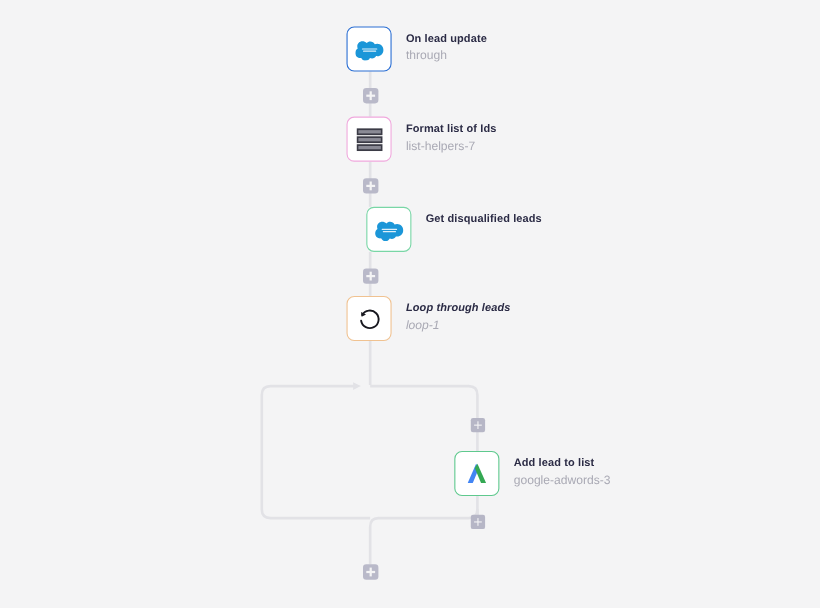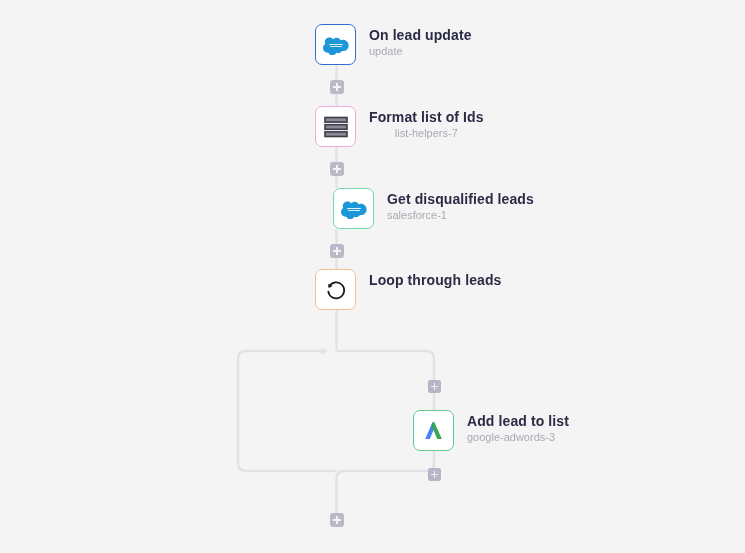--- a/index.html
+++ b/index.html
@@ -52,21 +52,21 @@
   .node-icon.b-green   { border-color: #79d6a6; }
   .node-icon.b-orange  { border-color: #f0c291; }
   .node-icon.b-green2  { border-color: #5fc98e; }
 
   .node-text {
     margin-left: 13px;
     padding-top: 4px;
     white-space: nowrap;
   }
   .node-title {
-    font-size: 14px;
+    font-size: 10px;
     font-weight: bold;
     color: #2b2b45;
     line-height: 15px;
     letter-spacing: .1px;
   }
   .node-sub {
     font-size: 11px;
     color: #a9a9b4;
     line-height: 15px;
     margin-top: 1px;
@@ -151,25 +151,25 @@
                  C0,11.4 0.9,9.9 2.2,9.1 C1.9,8.5 1.8,7.8 1.8,7.1
                  C1.8,4.6 3.9,2.6 6.4,2.6 C7.9,2.6 9.3,3.2 10.3,4.2 Z" fill="#1b96d8"></path>
         <g fill="#ffffff" opacity="0.85">
           <rect x="6" y="9" width="14" height="1.1" rx="0.5"></rect>
           <rect x="7" y="11" width="12" height="1.1" rx="0.5"></rect>
         </g>
       </svg>
     </div>
     <div class="node-text">
       <div class="node-title">On lead update</div>
-      <div class="node-sub">update</div>
-    </div>
-  </div>
-
-  <div class="node" style="left:315px; top:106px;text-align:center;">
+      <div class="node-sub">through</div>
+    </div>
+  </div>
+
+  <div class="node" style="left:315px; top:106px;">
     <div class="node-icon b-pink">
       <svg width="24" height="22" viewBox="0 0 24 22">
         <g stroke="#3b3b46" stroke-width="1.6" fill="#8a8a95">
           <rect x="1" y="1.5" width="22" height="4.6"></rect>
           <rect x="1" y="8.7" width="22" height="4.6"></rect>
           <rect x="1" y="15.9" width="22" height="4.6"></rect>
         </g>
       </svg>
     </div>
     <div class="node-text">
@@ -190,33 +190,33 @@
                  C0,11.4 0.9,9.9 2.2,9.1 C1.9,8.5 1.8,7.8 1.8,7.1
                  C1.8,4.6 3.9,2.6 6.4,2.6 C7.9,2.6 9.3,3.2 10.3,4.2 Z" fill="#1b96d8"></path>
         <g fill="#ffffff" opacity="0.85">
           <rect x="6" y="9" width="14" height="1.1" rx="0.5"></rect>
           <rect x="7" y="11" width="12" height="1.1" rx="0.5"></rect>
         </g>
       </svg>
     </div>
     <div class="node-text">
       <div class="node-title">Get disqualified leads</div>
-      <div class="node-sub">salesforce-1</div>
-    </div>
-  </div>
-
-  <div class="node" style="left:315px; top:269px;">
+    </div>
+  </div>
+
+  <div class="node" style="left:315px; top:269px;font-style:italic;">
     <div class="node-icon b-orange">
       <svg width="24" height="24" viewBox="0 0 24 24">
         <path d="M5.2,8.4 A8,8 0 1 1 4.3,13.6" fill="none" stroke="#18181f" stroke-width="1.7" stroke-linecap="round"></path>
         <path d="M8.6,9.2 L4.2,9.6 L5.2,5.3 Z" fill="#18181f" transform="rotate(-22 5.6 8.2)"></path>
       </svg>
     </div>
     <div class="node-text">
       <div class="node-title">Loop through leads</div>
+      <div class="node-sub">loop-1</div>
     </div>
   </div>
 
   <div class="node" style="left:413px; top:410px;">
     <div class="node-icon b-green2">
       <svg width="26" height="26" viewBox="0 0 26 26">
         <path d="M11.8,3.5 L4.2,21 L8.8,21 L14.6,7.2 Z" fill="#4285f4"></path>
         <path d="M13.0,3.5 L20.9,21 L16.3,21 L10.6,7.4 Z" fill="#34a853"></path>
       </svg>
     </div>

